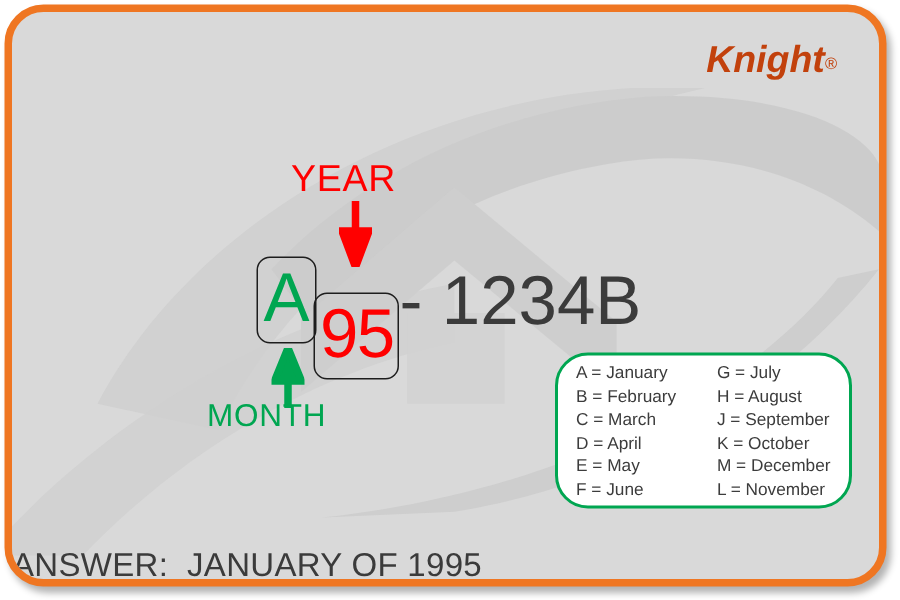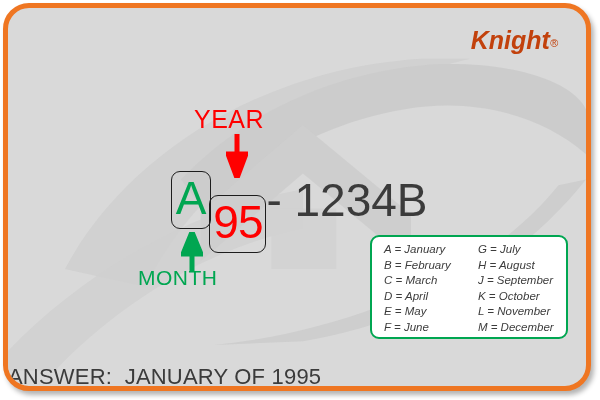--- a/index.html
+++ b/index.html
@@ -147,23 +147,22 @@
   
   .legend {
     position: absolute;
     left: 362px;
     top: 227px;
     width: 198px;
     height: 104px;
     box-sizing: border-box;
     background: #ffffff;
     border: 2px solid #00a651;
-    border-radius: 9px;
+    border-radius: 22px;
     padding: 5px 0 0 0;
-    font-style: italic;
   }
   .legend-cols {
     display: flex;
     padding-left: 12px;
   }
   .legend-col {
     display: flex;
     flex-direction: column;
   }
   .legend-col.left  { width: 96px; }
@@ -239,22 +238,22 @@
           <div class="legend-item">C = March</div>
           <div class="legend-item">D = April</div>
           <div class="legend-item">E = May</div>
           <div class="legend-item">F = June</div>
         </div>
         <div class="legend-col right">
           <div class="legend-item">G = July</div>
           <div class="legend-item">H = August</div>
           <div class="legend-item">J = September</div>
           <div class="legend-item">K = October</div>
+          <div class="legend-item">M = December</div>
           <div class="legend-item">L = November</div>
-          <div class="legend-item">M = December</div>
         </div>
       </div>
     </div>
 
     <div class="answer">ANSWER:  JANUARY OF 1995</div>
 
   </div>
 </div>
 
 </body></html>

